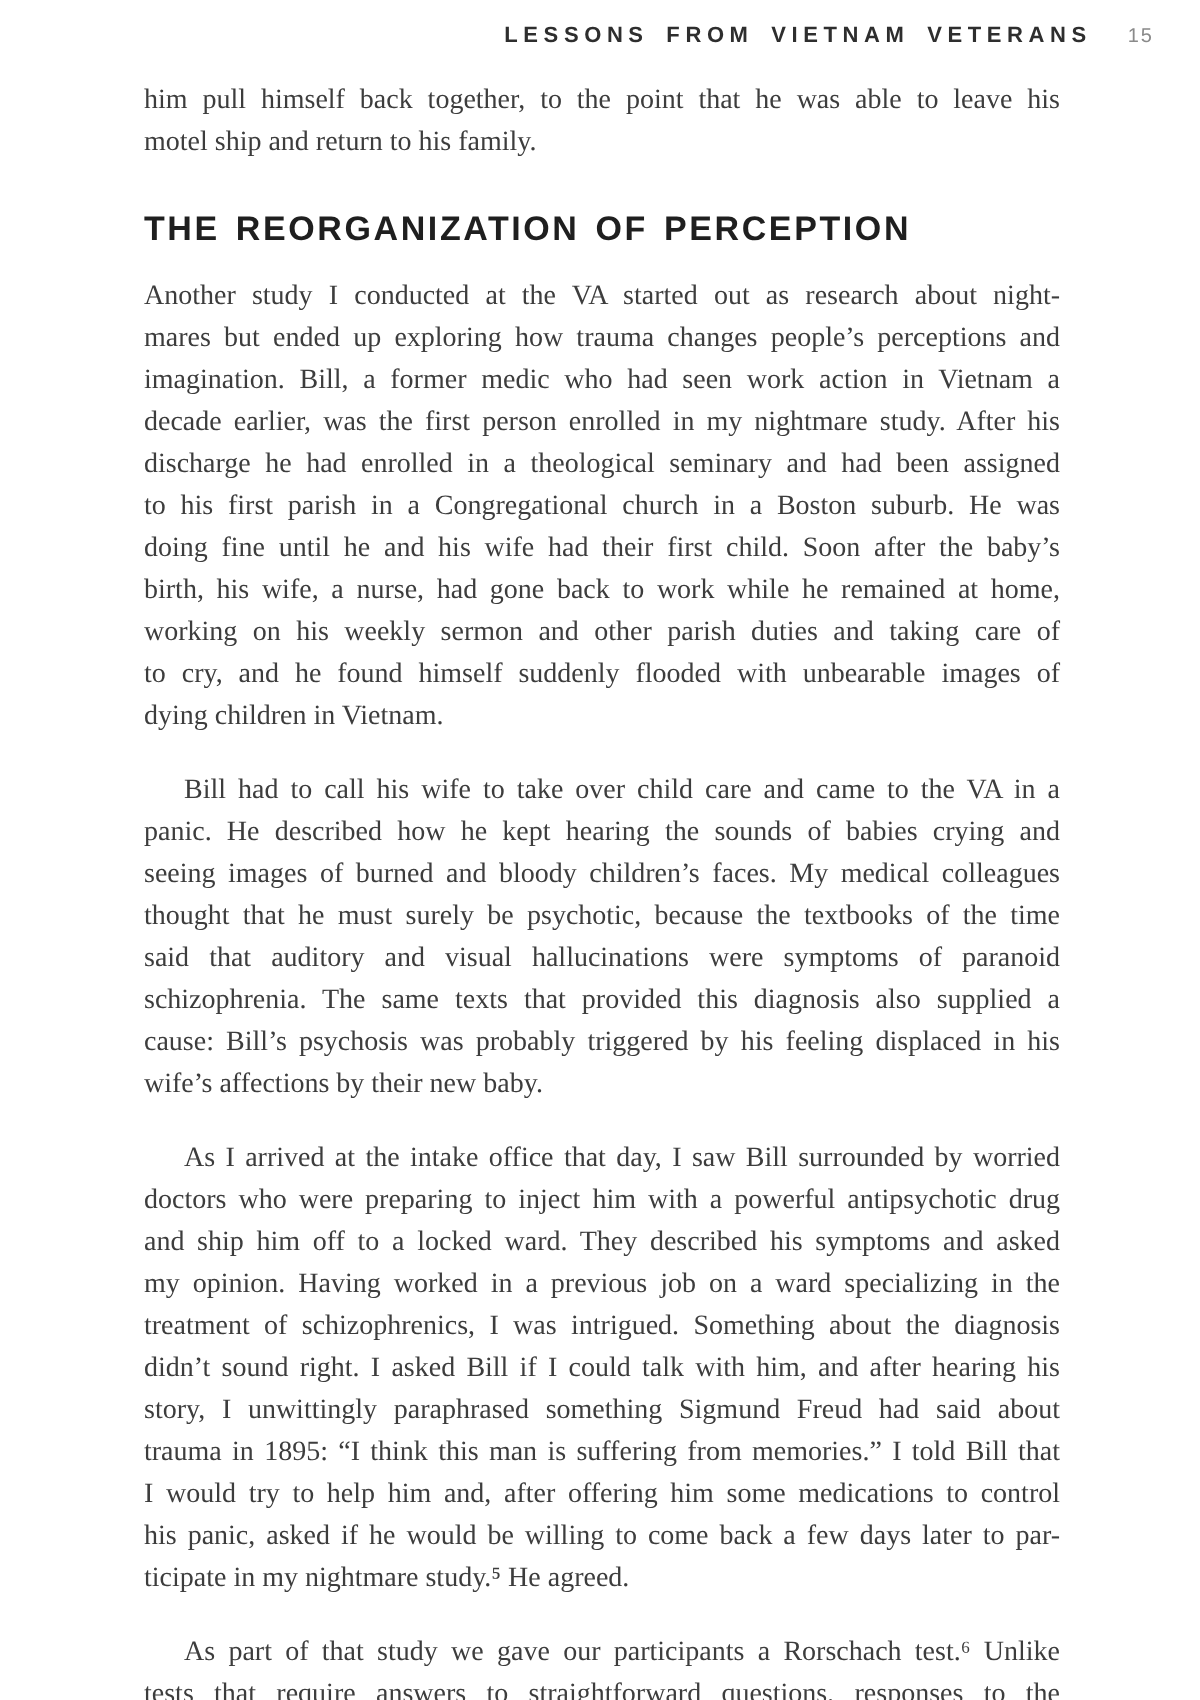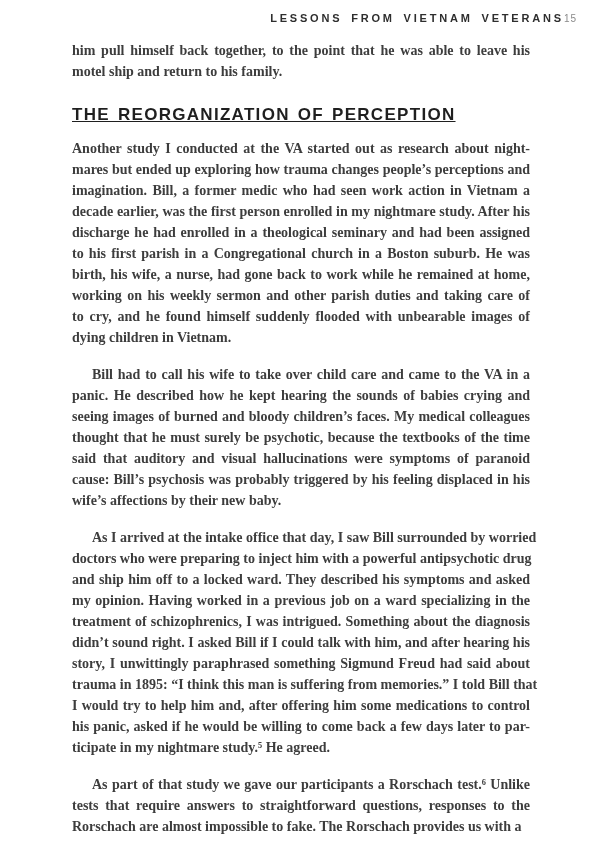--- a/index.html
+++ b/index.html
@@ -16,20 +16,21 @@
   .page {
     width: 600px;
     height: 850px;
     background: #fff;
     box-sizing: border-box;
   }
   .running-header {
     display: flex;
     justify-content: flex-end;
     align-items: baseline;
+    gap: 18px;
     padding: 12px 23px 0 0;
     font-family: "Liberation Sans", "DejaVu Sans", sans-serif;
   }
   .running-head {
     font-size: 11px;
     font-weight: 700;
     letter-spacing: 2.8px;
     word-spacing: 3px;
     color: var(--header-text, #2e2e2e);
     white-space: nowrap;
@@ -47,25 +48,23 @@
   .section-heading {
     font-family: "Liberation Sans", "DejaVu Sans", sans-serif;
     font-size: 17px;
     font-weight: 700;
     letter-spacing: 1.3px;
     word-spacing: 2px;
     color: var(--heading-text, #1f1f1f);
     margin: 23px 0 13px 0;
     line-height: 20px;
     white-space: nowrap;
-    text-decoration: underline;
   }
   .paragraph {
     margin: 0;
-    font-weight: bold;
   }
   .line {
     font-size: 14px;
     line-height: 21px;
     height: 21px;
     color: var(--body-text, #3d3d3d);
     text-align: justify;
     text-align-last: justify;
     text-justify: inter-word;
     white-space: nowrap;
@@ -101,31 +100,33 @@
     <h1 class="section-heading">THE REORGANIZATION OF PERCEPTION</h1>
 
     <div>
         <div class="paragraph">
           <div class="line">Another study I conducted at the VA started out as research about night-</div>
           <div class="line">mares but ended up exploring how trauma changes people’s perceptions and</div>
           <div class="line">imagination. Bill, a former medic who had seen work action in Vietnam a</div>
           <div class="line">decade earlier, was the first person enrolled in my nightmare study. After his</div>
           <div class="line">discharge he had enrolled in a theological seminary and had been assigned</div>
           <div class="line">to his first parish in a Congregational church in a Boston suburb. He was</div>
+          <div class="line">doing fine until he and his wife had their first child. Soon after the baby’s</div>
           <div class="line">birth, his wife, a nurse, had gone back to work while he remained at home,</div>
           <div class="line">working on his weekly sermon and other parish duties and taking care of</div>
           <div class="line">to cry, and he found himself suddenly flooded with unbearable images of</div>
           <div class="line last">dying children in Vietnam.</div>
         </div>
         <div class="paragraph">
           <div class="line indent">Bill had to call his wife to take over child care and came to the VA in a</div>
           <div class="line">panic. He described how he kept hearing the sounds of babies crying and</div>
           <div class="line">seeing images of burned and bloody children’s faces. My medical colleagues</div>
           <div class="line">thought that he must surely be psychotic, because the textbooks of the time</div>
           <div class="line">said that auditory and visual hallucinations were symptoms of paranoid</div>
+          <div class="line">schizophrenia. The same texts that provided this diagnosis also supplied a</div>
           <div class="line">cause: Bill’s psychosis was probably triggered by his feeling displaced in his</div>
           <div class="line last">wife’s affections by their new baby.</div>
         </div>
         <div class="paragraph">
           <div class="line indent">As I arrived at the intake office that day, I saw Bill surrounded by worried</div>
           <div class="line">doctors who were preparing to inject him with a powerful antipsychotic drug</div>
           <div class="line">and ship him off to a locked ward. They described his symptoms and asked</div>
           <div class="line">my opinion. Having worked in a previous job on a ward specializing in the</div>
           <div class="line">treatment of schizophrenics, I was intrigued. Something about the diagnosis</div>
           <div class="line">didn’t sound right. I asked Bill if I could talk with him, and after hearing his</div>

